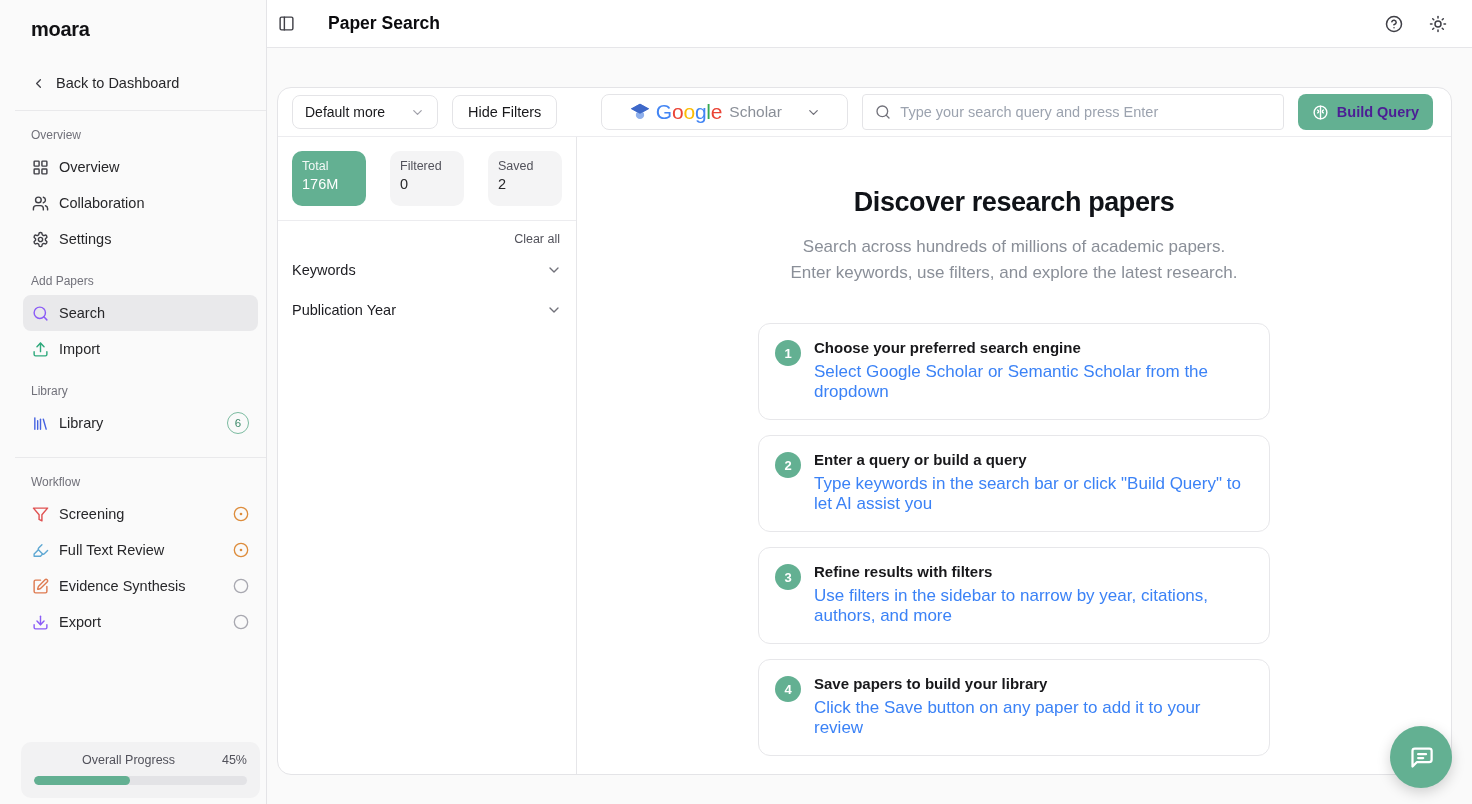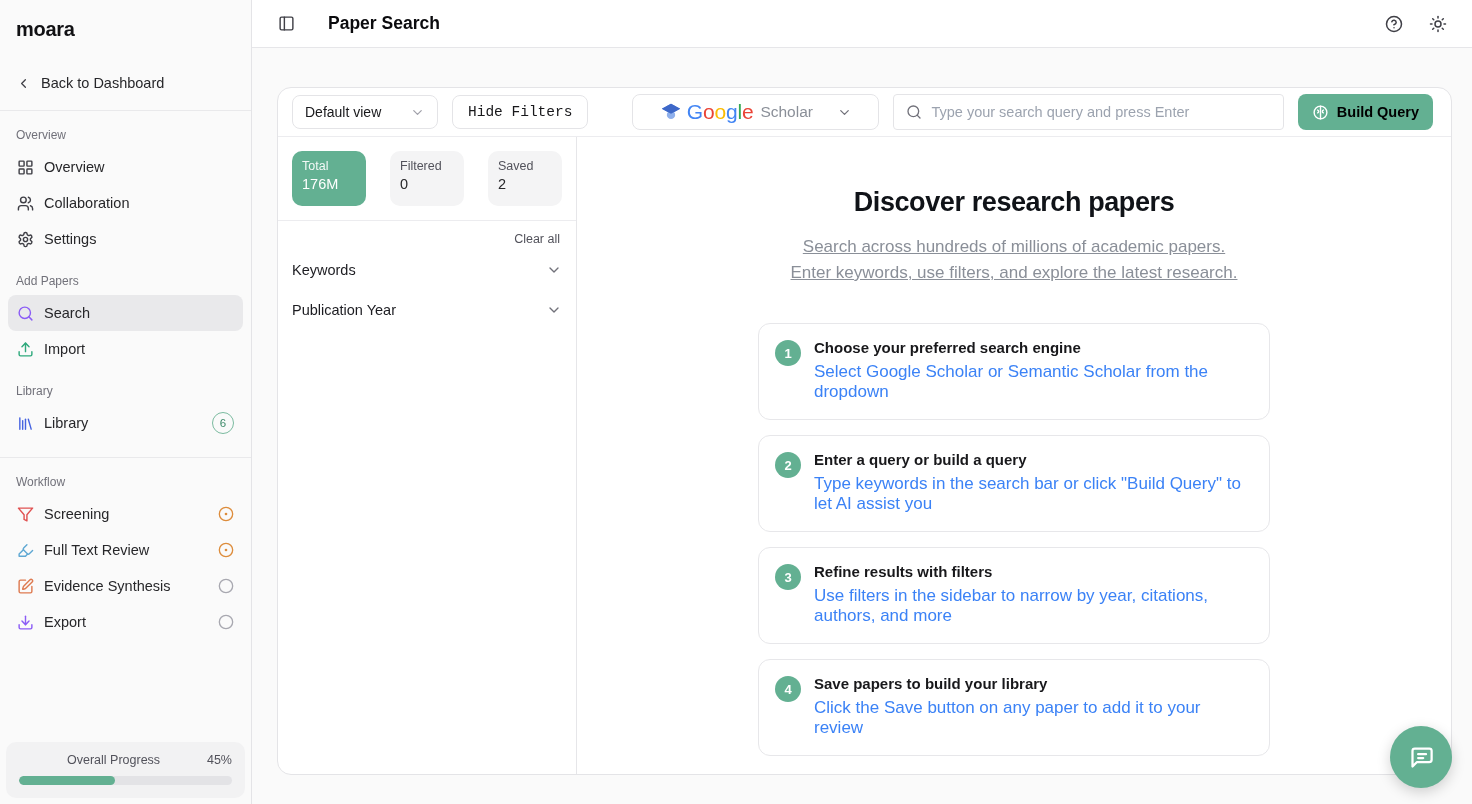--- a/index.html
+++ b/index.html
@@ -5,21 +5,21 @@
   * { margin:0; padding:0; box-sizing:border-box; }
   html,body { width:1472px; height:804px; overflow:hidden; }
   body {
     font-family:"Liberation Sans", sans-serif;
     background:#FAFAFA; color:#18181B; position:relative;
   }
   svg { display:block; }
 
   
   .sidebar {
-    position:absolute; left:0; top:0; width:252px; height:804px;
+    position:absolute; left:15px; top:0; width:252px; height:804px;
     background:#FAFAFA; border-right:1px solid #E4E4E7; z-index:5;
   }
   .logo { padding:18px 16px 0; font-size:20px; font-weight:700; letter-spacing:-.3px; color:#111114; }
   .back-row {
     display:flex; align-items:center; gap:10px; margin:25px 8px 0; padding:0 8px;
     height:34px; font-size:14.5px; color:#27272A; border-radius:8px; cursor:pointer;
   }
   .side-divider { border-bottom:1px solid #E9E9EB; margin-top:10px; }
   .section-label { padding:17px 16px 7px; font-size:12px; color:#71717A; }
   .nav-group { padding:0 8px; }
@@ -73,40 +73,40 @@
   }
   .select-btn {
     height:34px; display:flex; align-items:center; gap:8px; padding:0 12px;
     border:1px solid #E4E4E7; border-radius:8px; background:#fff;
     font-size:14px; color:#18181B; cursor:pointer;
   }
   .view-select { width:146px; justify-content:space-between; }
   .plain-btn {
     height:34px; padding:0 15px; border:1px solid #E4E4E7; border-radius:8px;
     background:#fff; font-size:14.5px; font-weight:500; color:#18181B; cursor:pointer;
-    font-family:Liberation Mono, monospace;
+    font-family:Liberation Sans, sans-serif;
   }
   .engine-select { margin-left:30px; width:247px; height:36px; justify-content:center; }
   .engine-logo { display:flex; align-items:center; gap:5px; }
   .g-word { font-size:21px; font-weight:500; letter-spacing:-.2px; }
   .gl-b { color:#4285F4; } .gl-r { color:#EA4335; } .gl-y { color:#FBBC05; } .gl-g { color:#34A853; }
   .scholar-word { font-size:15.5px; color:#8A8F98; margin-left:2px; }
   .engine-chevron { margin-left:16px; color:#71717A; }
   .search-box {
     flex:1; height:36px; border:1px solid #E4E4E7; border-radius:4px;
     display:flex; align-items:center; gap:9px; padding:0 12px; background:#fff;
   }
   .search-box input {
     border:none; outline:none; flex:1; font-size:14.5px; color:#18181B; background:transparent;
     font-family:"Liberation Sans", sans-serif;
   }
   .search-box input::placeholder { color:#9CA3AF; }
   .build-btn {
     height:36px; padding:0 14px; border:none; border-radius:8px;
-    background:#63B092; color:#000000; font-size:14.5px; font-weight:600;
+    background:#63B092; color:#4c1d95; font-size:14.5px; font-weight:600;
     display:flex; align-items:center; gap:8px; cursor:pointer;
     font-family:"Liberation Sans", sans-serif;
   }
 
   .card-body { flex:1; display:flex; min-height:0; }
 
   
   .filter-panel { width:299px; flex:0 0 auto; border-right:1px solid #E6E6E9; padding:14px 14px 0; }
   .stats-row { display:flex; gap:24px; }
   .stat-card {
@@ -122,21 +122,21 @@
   .clear-all { text-align:right; padding:11px 2px 4px; font-size:12.5px; color:#52525B; cursor:pointer; }
   .filter-section {
     height:40px; display:flex; align-items:center; justify-content:space-between;
     font-size:14.5px; font-weight:500; color:#1C1C21; cursor:pointer;
   }
   .filter-section .chev { color:#71717A; }
 
   
   .main-area { flex:1; display:flex; flex-direction:column; align-items:center; padding-top:50px; overflow:hidden; }
   .main-title { font-size:27px; font-weight:700; letter-spacing:-.4px; color:#101318; }
-  .main-sub { margin-top:16px; font-size:17px; line-height:26px; color:#8A8F98; text-align:center;text-decoration:underline; }
+  .main-sub { margin-top:16px; font-size:17px; line-height:26px; color:#8A8F98; text-align:center; }
   .steps { margin-top:37px; width:512px; display:flex; flex-direction:column; gap:15px; }
   .step-card {
     border:1px solid #E7E7EA; border-radius:12px; background:#fff;
     padding:15px 16px 17px; display:flex; gap:13px; align-items:flex-start;
   }
   .step-num {
     width:26px; height:26px; flex:0 0 auto; border-radius:50%;
     background:#63B092; color:#fff; font-size:13px; font-weight:600;
     display:grid; place-items:center; margin-top:1px;
   }
@@ -351,21 +351,21 @@
       </span>
     </div>
   </div>
 </header>
 
 <main class="content">
   <div class="card">
 
     <div class="toolbar">
       <div class="select-btn view-select">
-        <span>Default view</span>
+        <span>Default more</span>
         <span style="color:#A1A1AA">
           <svg width="15" height="15" viewBox="0 0 24 24" fill="none" stroke="currentColor" stroke-width="2" stroke-linecap="round" stroke-linejoin="round">
               <path d="m6 9 6 6 6-6"></path>
             </svg>
         </span>
       </div>
       <button class="plain-btn">Hide Filters</button>
 
       <div class="select-btn engine-select">
         <span class="engine-logo">

